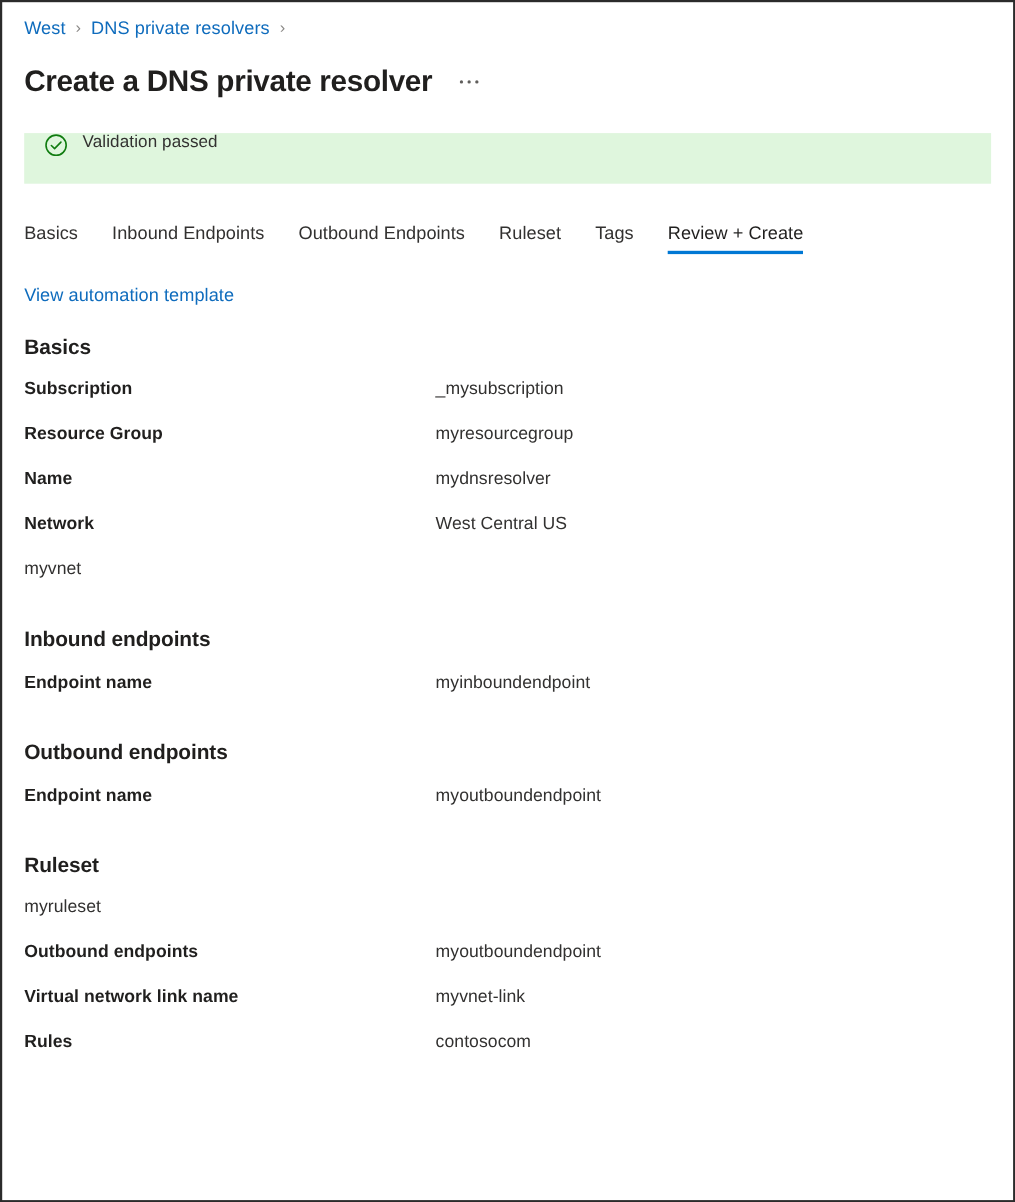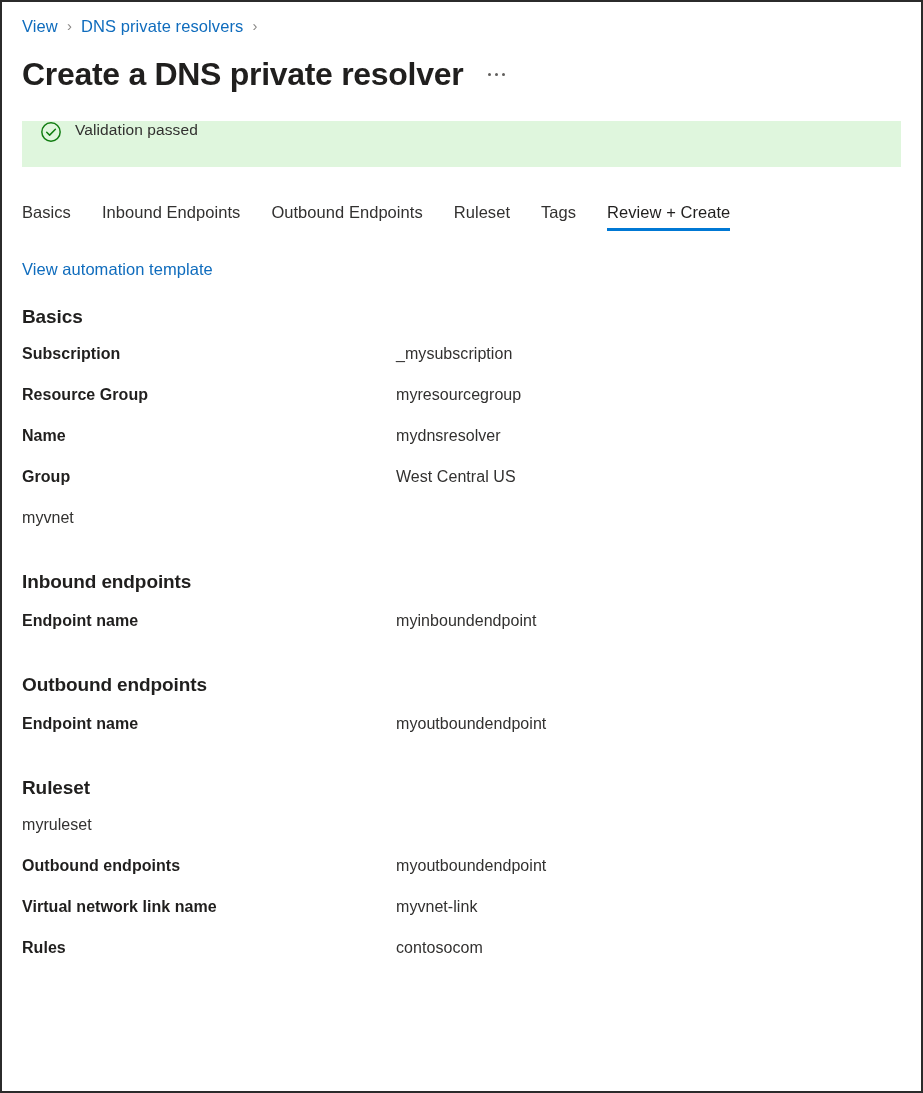--- a/index.html
+++ b/index.html
@@ -50,21 +50,21 @@
   }
 
   
   .title-row {
     display: flex;
     align-items: center;
     margin-top: 14px;
     height: 42px;
   }
   .page-title {
-    font-size: 32px;
+    font-size: 27px;
     font-weight: bold;
     color: #201f1e;
     letter-spacing: -0.3px;
     line-height: 38px;
     white-space: nowrap;
   }
   .more-btn {
     margin-left: 20px;
     display: inline-flex;
     align-items: center;
@@ -186,21 +186,21 @@
   .sec-ruleset .kv-list  { margin-top: 17px; }
 </style>
 </head>
 <body>
 
 <div id="page">
   <div class="inner">
 
     
     <nav class="breadcrumb">
-      <a class="crumb-link" href="#">View</a>
+      <a class="crumb-link" href="#">West</a>
       <span class="crumb-sep">›</span>
       <a class="crumb-link" href="#">DNS private resolvers</a>
       <span class="crumb-sep">›</span>
     </nav>
 
     
     <div class="title-row">
       <h1 class="page-title">Create a DNS private resolver</h1>
       <div class="more-btn">
         <span></span>
@@ -253,21 +253,21 @@
         </div>
         <div class="kv-row">
           <div class="kv-key">Resource Group</div>
           <div class="kv-val">myresourcegroup</div>
         </div>
         <div class="kv-row">
           <div class="kv-key">Name</div>
           <div class="kv-val">mydnsresolver</div>
         </div>
         <div class="kv-row">
-          <div class="kv-key">Group</div>
+          <div class="kv-key">Network</div>
           <div class="kv-val">West Central US</div>
         </div>
         <div class="kv-row">
           <div class="kv-val">myvnet</div>
         </div>
       </div>
     </div>
 
     
     <div class="section sec-inbound">

